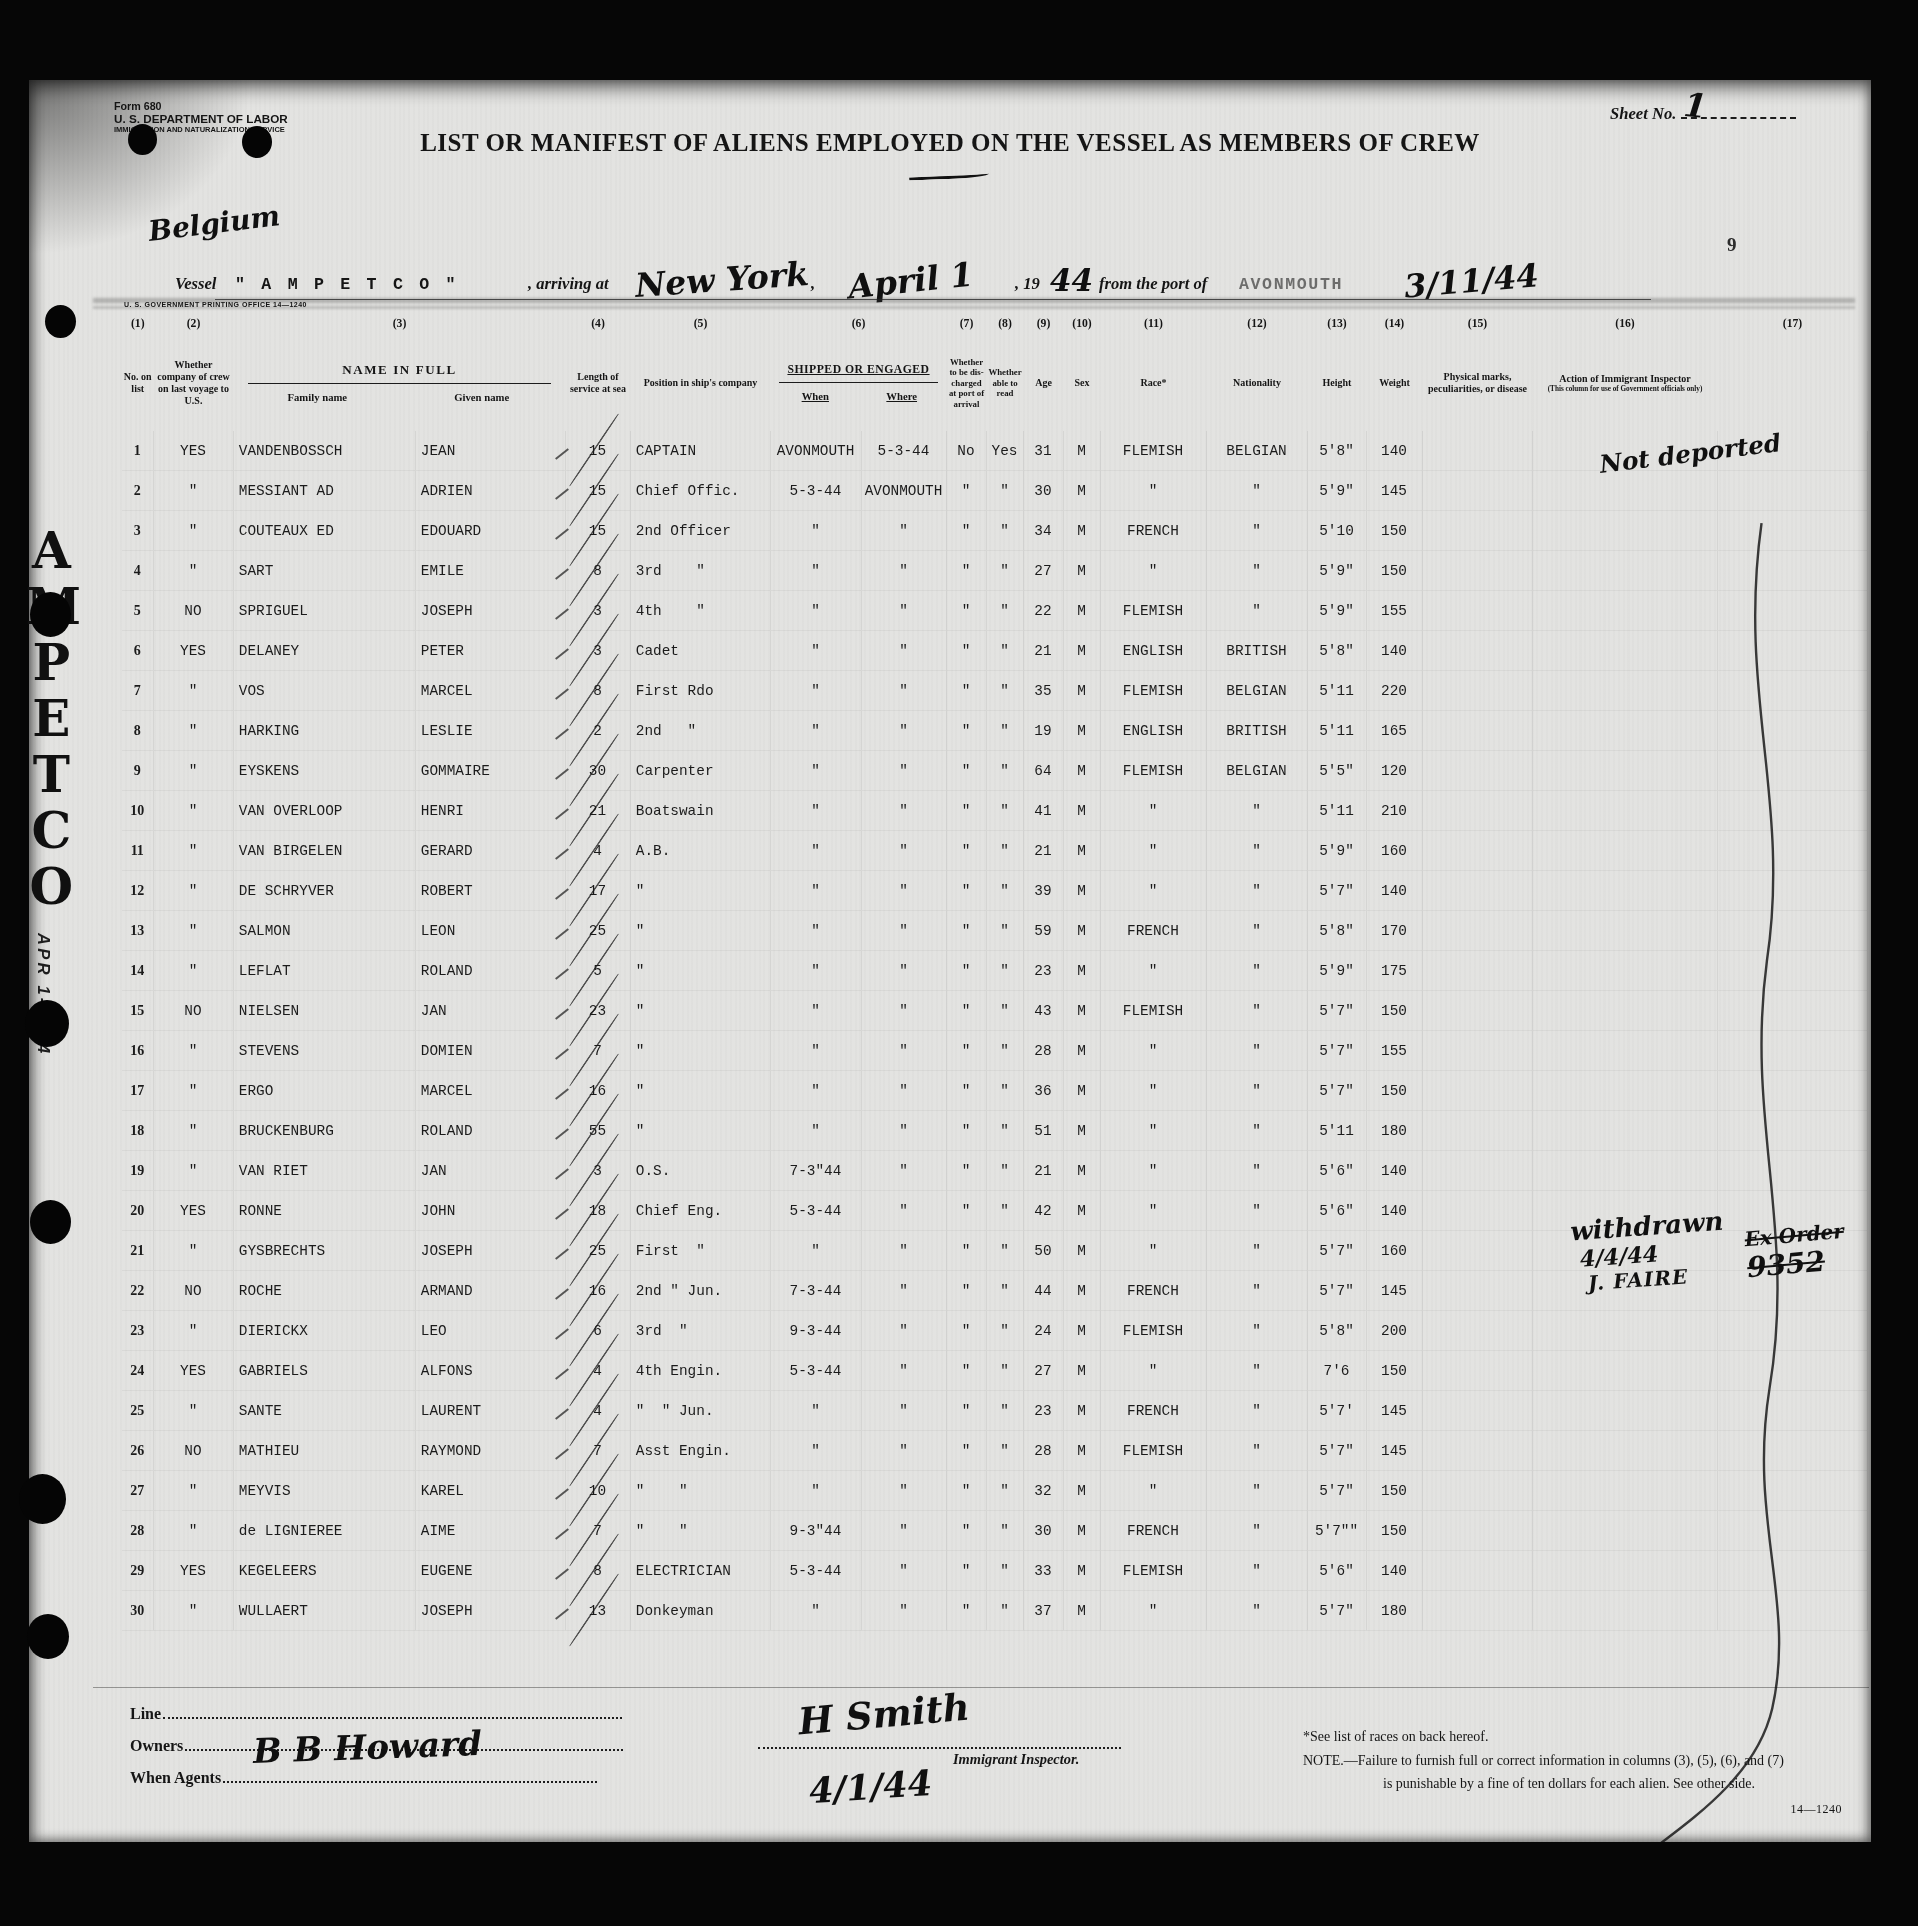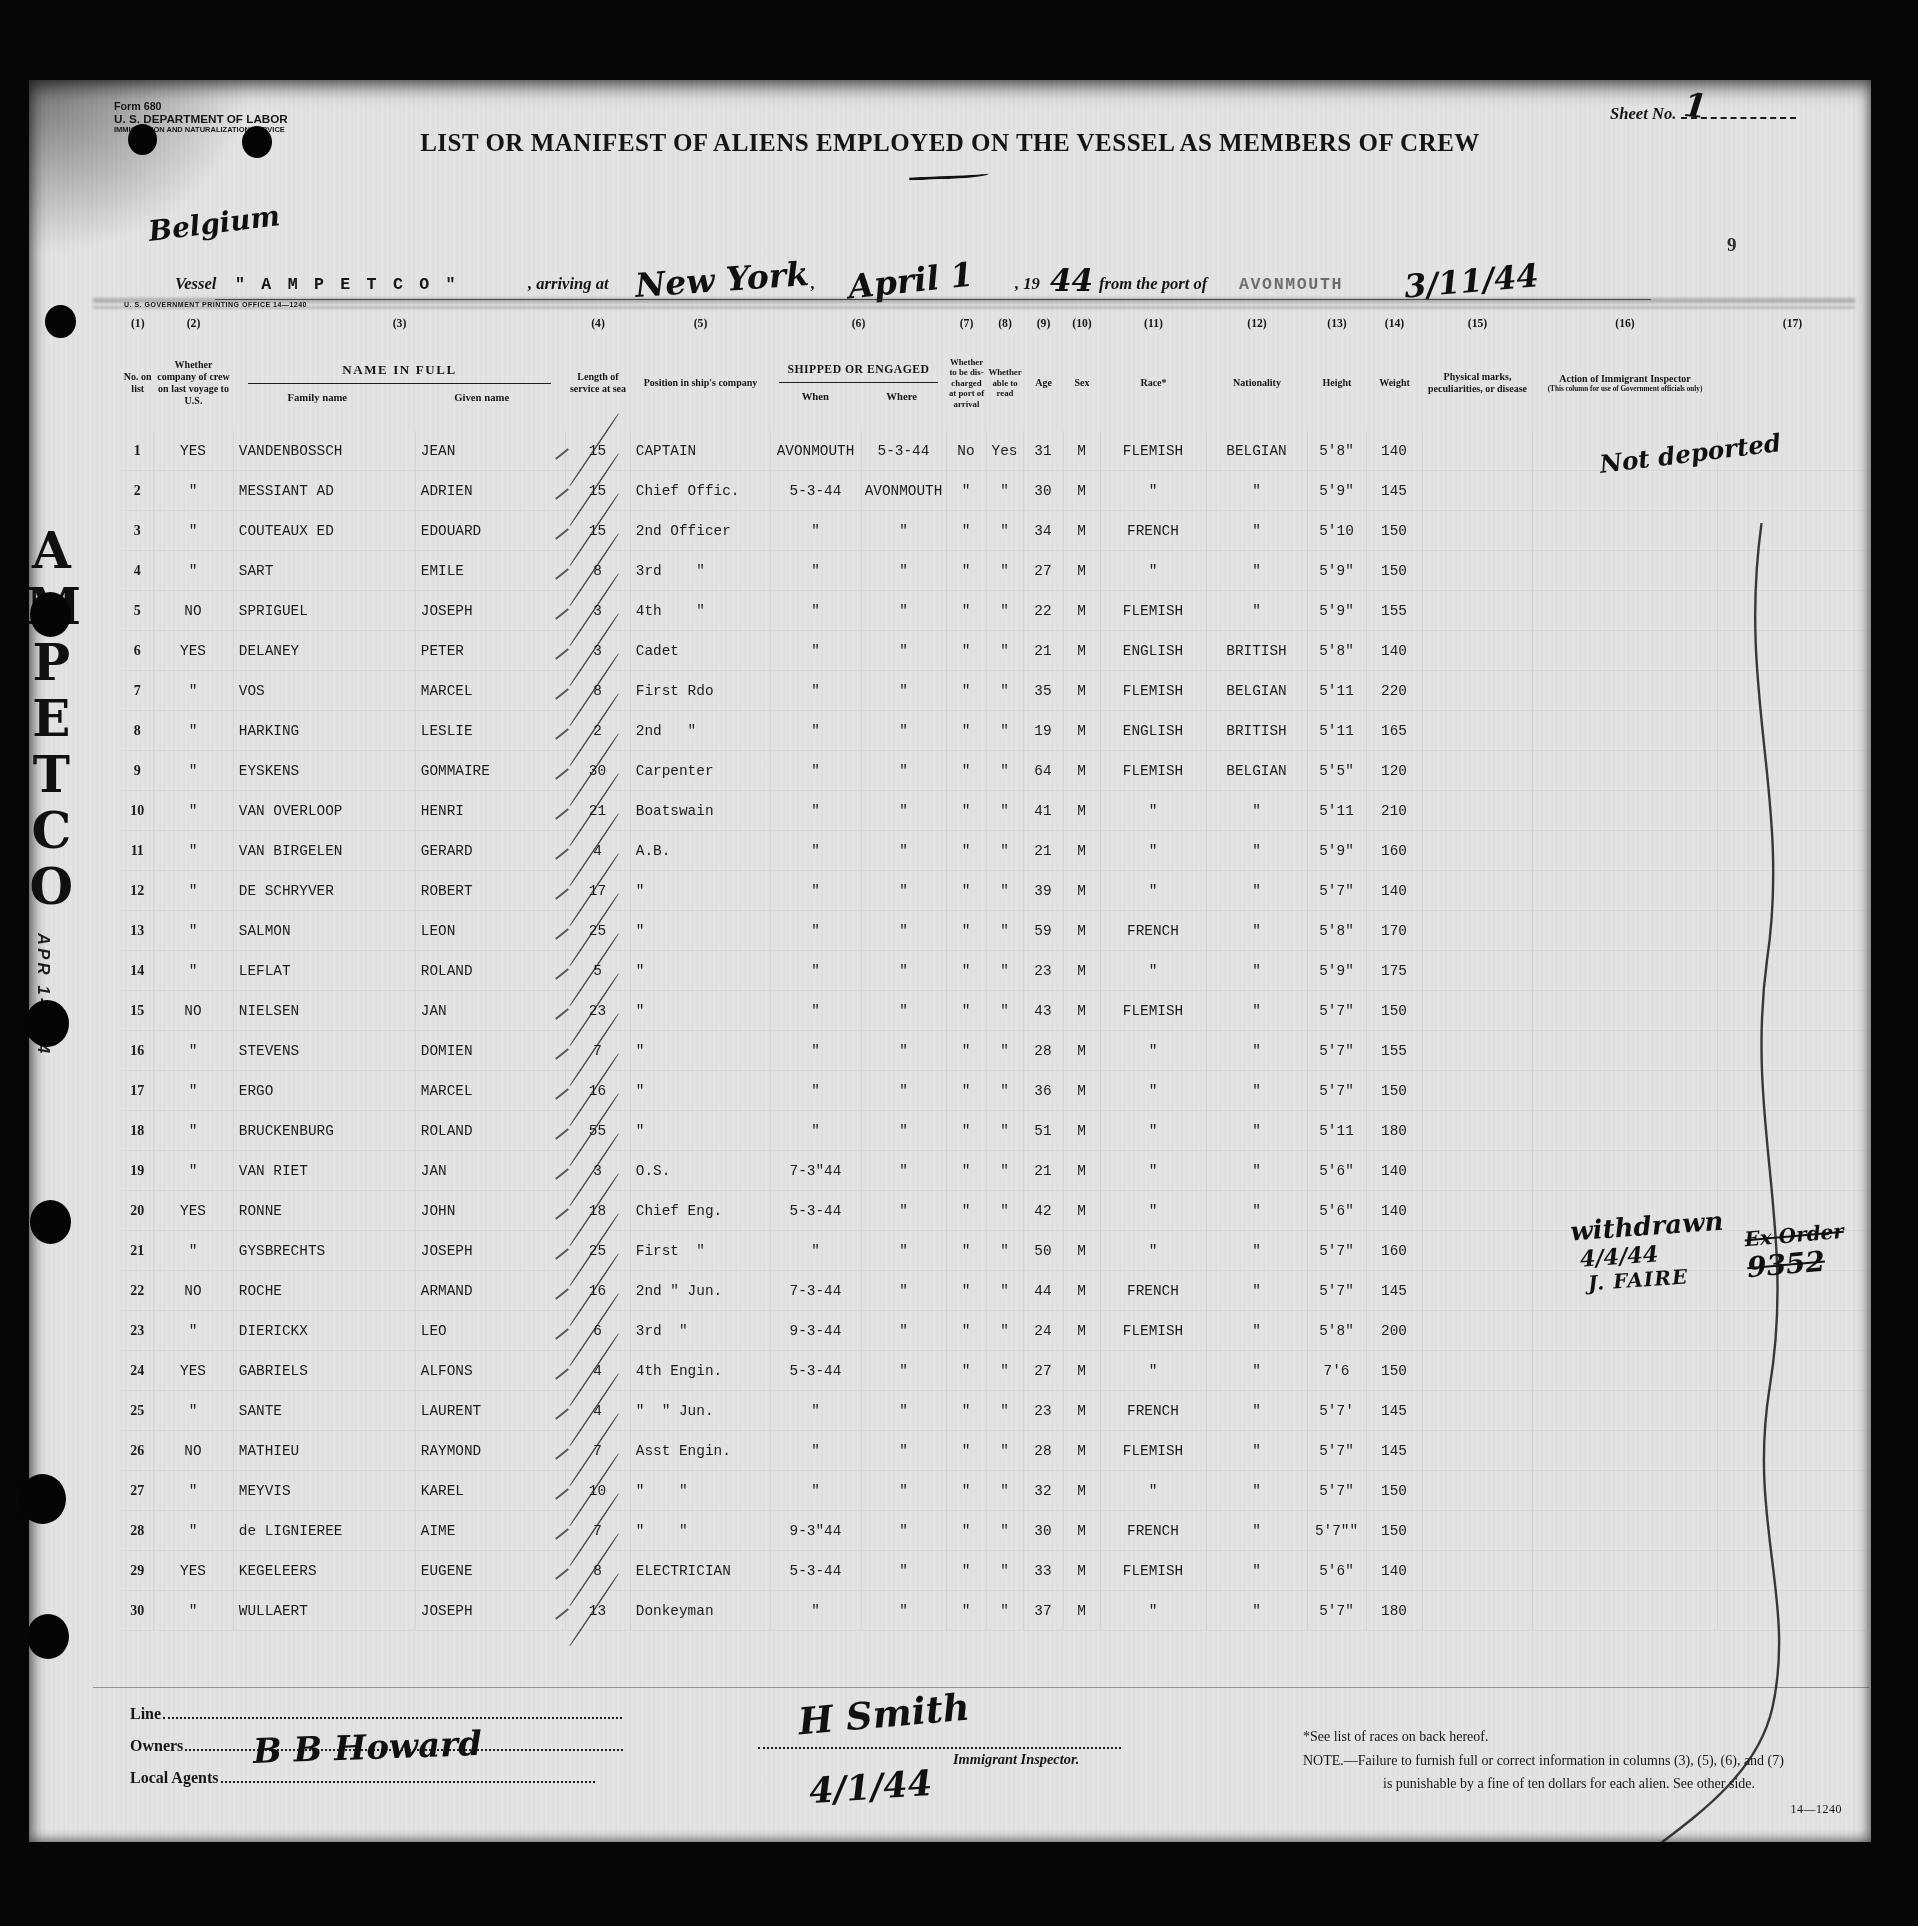--- a/index.html
+++ b/index.html
@@ -35,21 +35,21 @@
   
   .tgrid{display:grid;grid-template-columns:31.5px 80px 182px 150px 65px 140px 91px 85px 40px 37px 40px 37px 106px 101px 59px 56px 110px 185px 150px;}
   #colnums{left:93px;top:231px;width:1746px;height:24.6px;font-size:11.7px;font-weight:bold;}
   #colnums div{display:flex;align-items:center;justify-content:center;}
   .cn-name{grid-column:3 / span 2;}
   .cn-shipped{grid-column:7 / span 2;}
   #thead{left:93px;top:255px;width:1746px;height:96px;font-weight:bold;}
   #thead .hc{display:flex;flex-direction:column;align-items:center;justify-content:center;text-align:center;font-size:10px;line-height:1.2;padding:0 1.6px;box-sizing:border-box;}
   #thead .small{font-size:8.8px;text-align:center;}
   .hc-name{grid-column:3 / span 2;}
-  .hc-shipped{grid-column:7 / span 2;}
+  .hc-shipped{grid-column:7 / span 2;text-decoration:underline;}
   .biglab{font-size:13px;letter-spacing:1.6px;}
   .midlab{font-size:11.7px;letter-spacing:0.5px;}
   .hrule{width:92%;border-bottom:1.6px solid #1c1c1c;margin:5.3px 0 7.5px 0;filter:blur(0.2px);}
   .subrow{display:flex;width:100%;font-size:10.7px;}
   .subrow span{flex:1;}
   .tiny{font-size:7.2px;line-height:1.25;font-weight:bold;}
   .rtitle{font-size:12.3px;letter-spacing:0.5px;}
   #tbody{left:93px;top:351px;width:1746px;grid-auto-rows:40px;font-family:"Liberation Mono",monospace;font-size:14.4px;color:#1b1b1b;}
   .bcell{display:flex;align-items:center;justify-content:center;white-space:pre;overflow:visible;
          border-right:0.5px solid rgba(0,0,0,.055);border-bottom:0.5px solid rgba(0,0,0,.045);}
@@ -802,21 +802,21 @@
     <div class="abs tbl-bottomline"></div>
     <div class="abs f-line">
       <span class="f-label">Line</span>
       <span class="dotline" style="width:459px"></span>
     </div>
     <div class="abs f-owners">
       <span class="f-label">Owners</span>
       <span class="dotline" style="width:438px"></span>
     </div>
     <div class="abs f-agents">
-      <span class="f-label">Local Agents</span>
+      <span class="f-label">When Agents</span>
       <span class="dotline" style="width:374px"></span>
     </div>
     <div class="abs hw f-howard">B B Howard</div>
 
     <div class="abs sig-line"></div>
     <div class="abs hw sig-name">H Smith</div>
     <div class="abs sig-title">Immigrant Inspector.</div>
     <div class="abs hw sig-date">4/1/44</div>
 
     <div class="abs notes">

